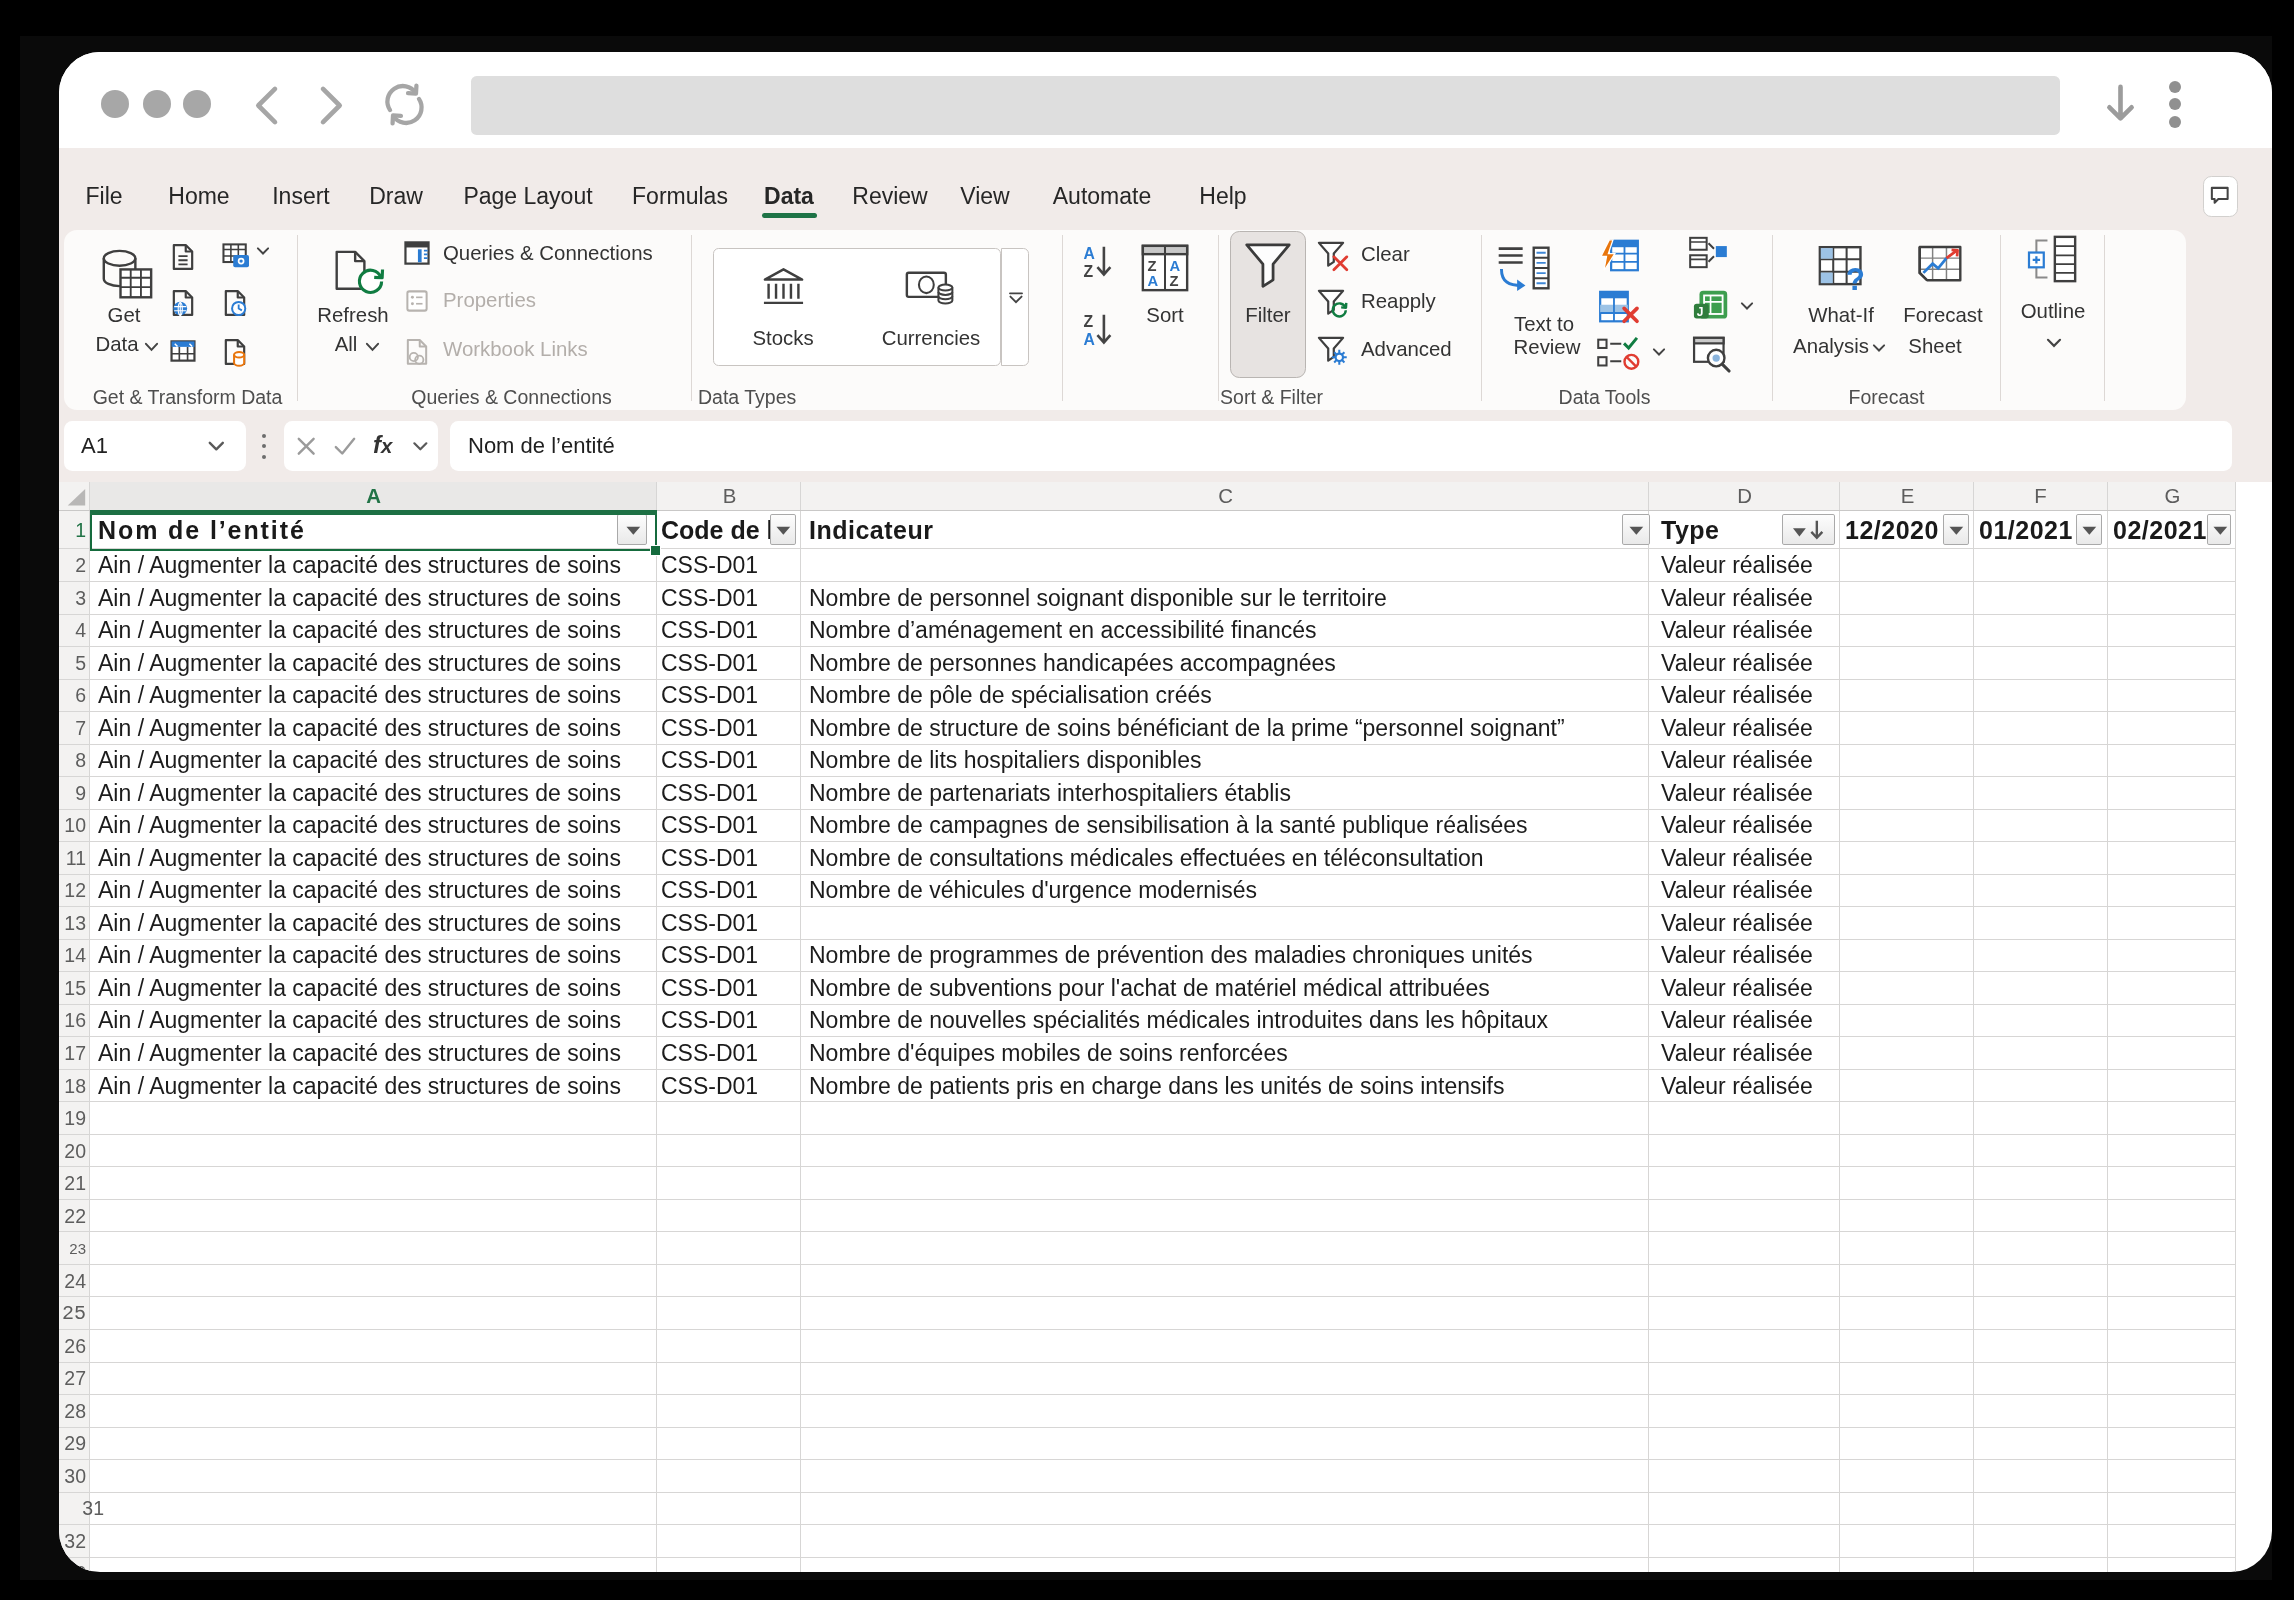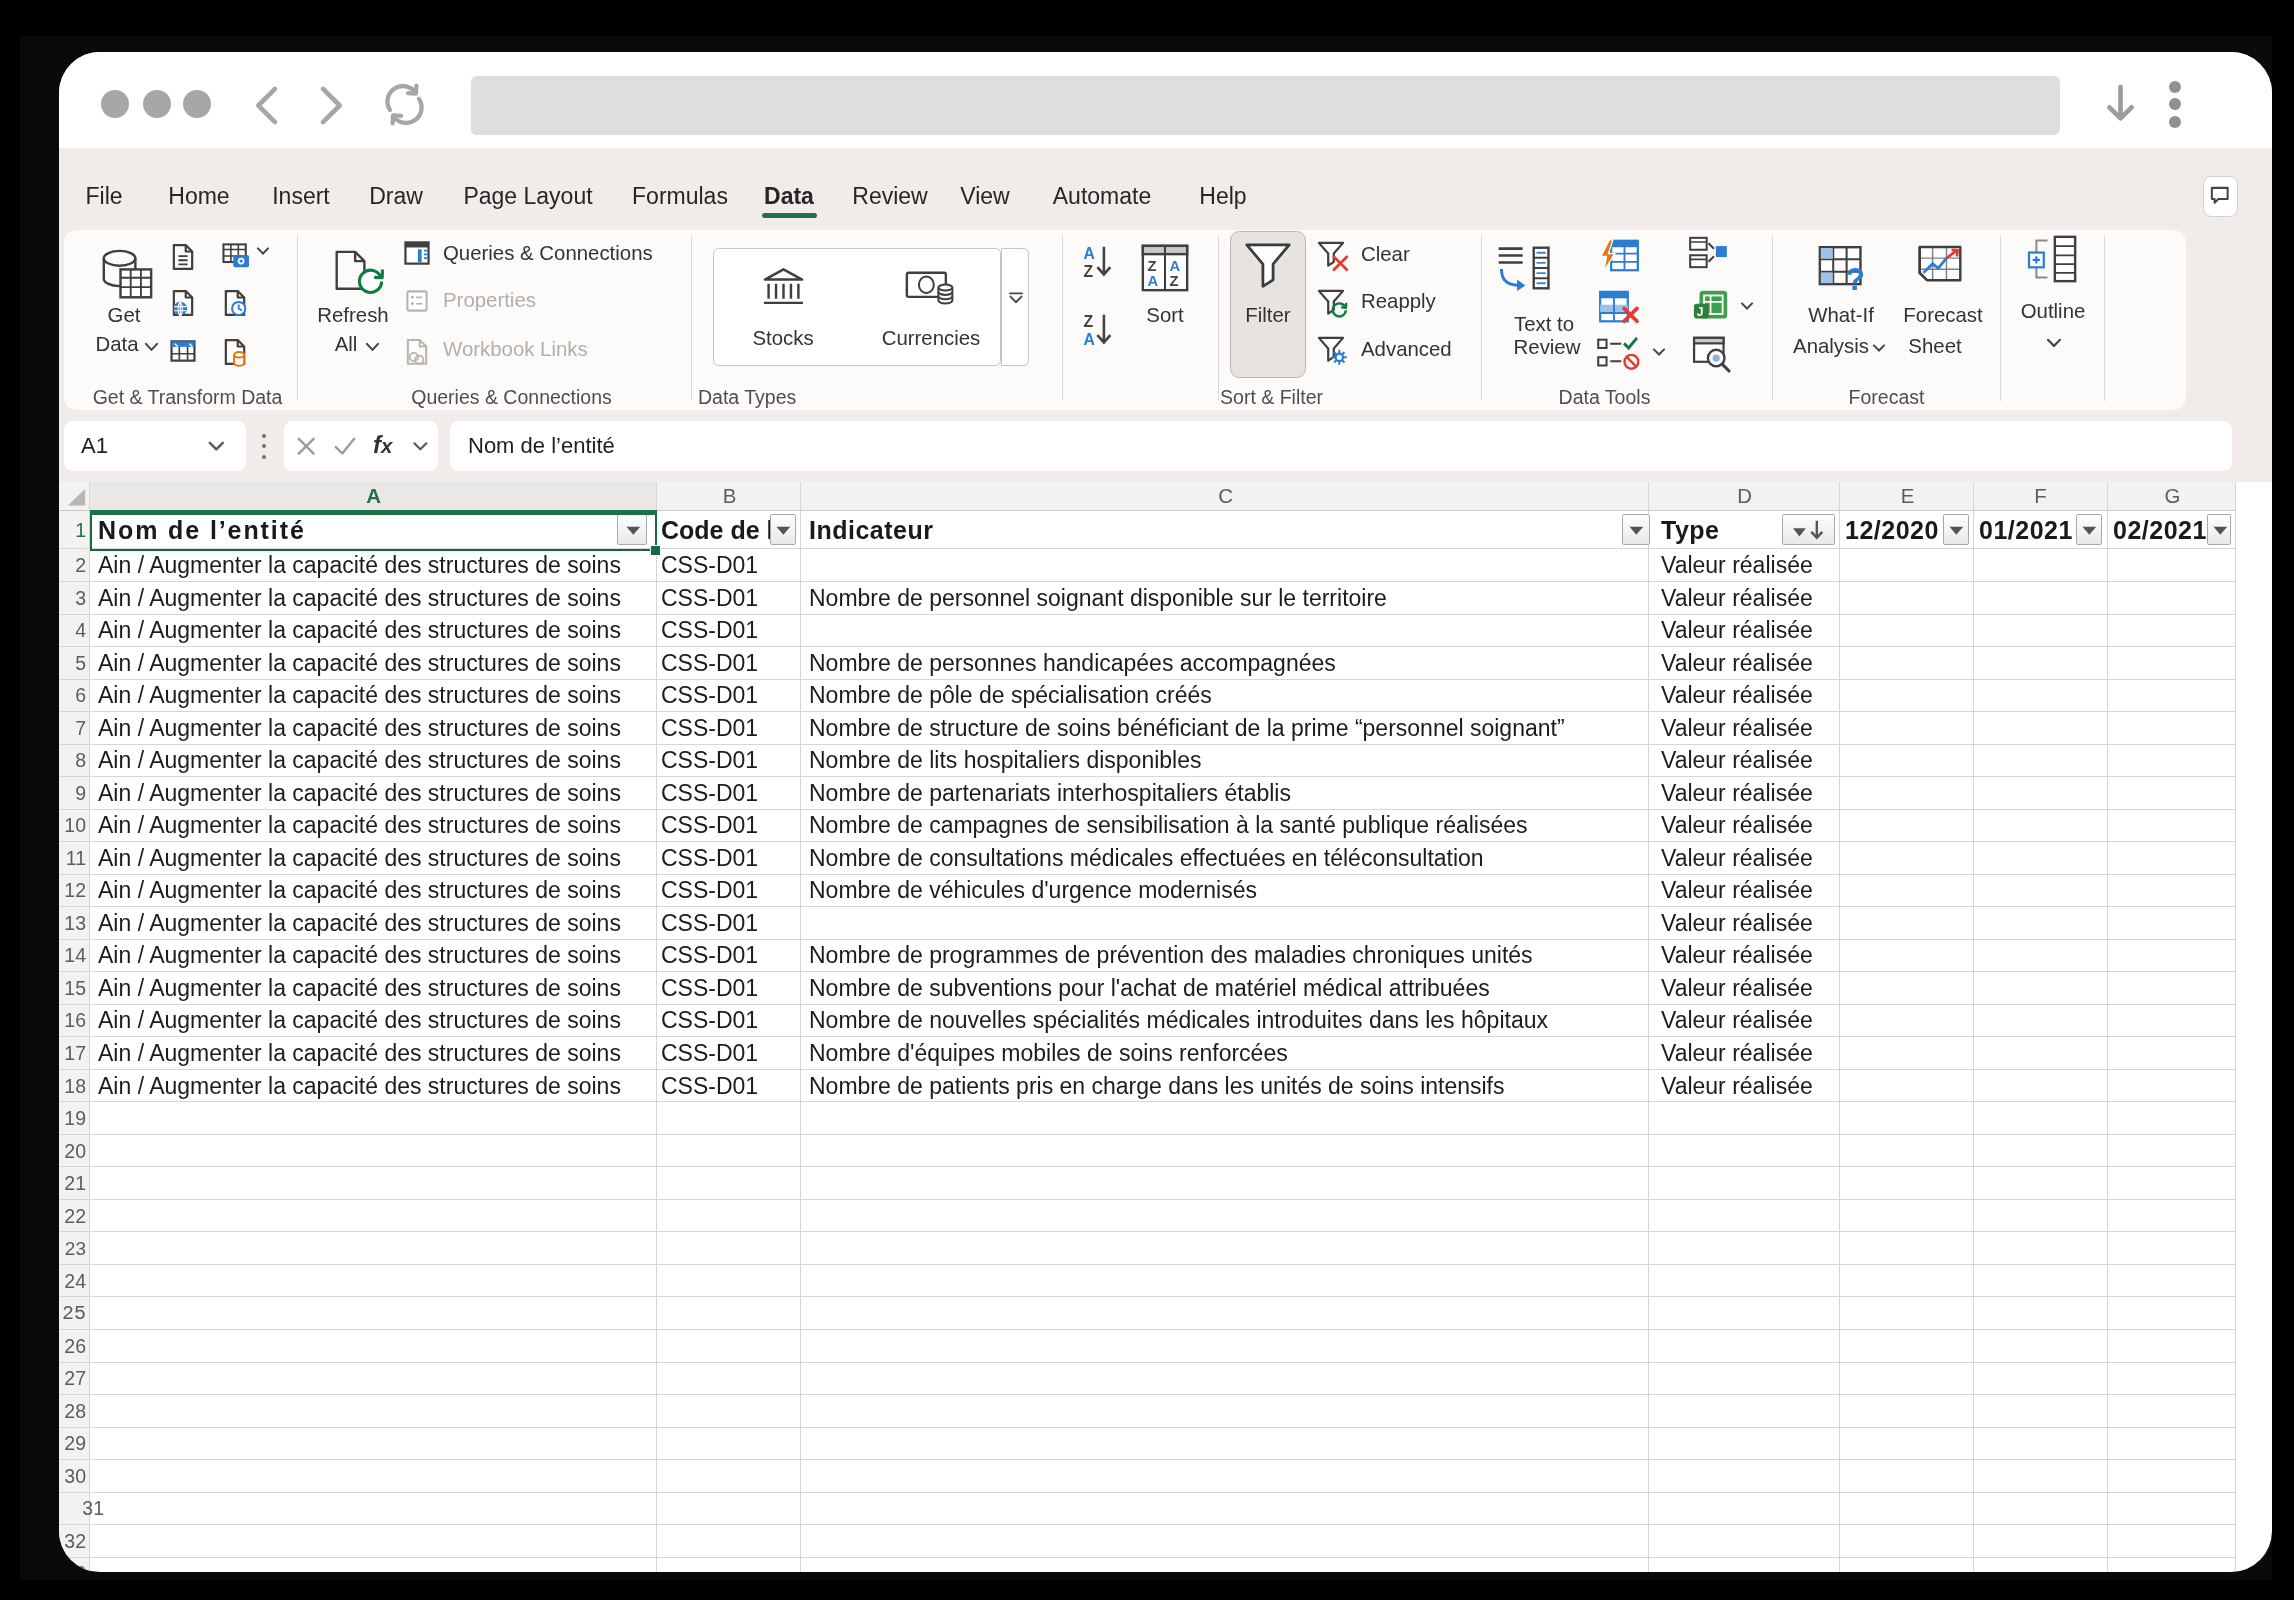--- a/index.html
+++ b/index.html
@@ -430,21 +430,21 @@
 <div class="ab" style="left:0;top:855px;width:27px;height:33px;line-height:33px;text-align:right;font-size:19.5px;color:#5d5d5d;">13</div>
 <div class="ab" style="left:0;top:887px;width:27px;height:33px;line-height:33px;text-align:right;font-size:19.5px;color:#5d5d5d;">14</div>
 <div class="ab" style="left:0;top:920px;width:27px;height:33px;line-height:33px;text-align:right;font-size:19.5px;color:#5d5d5d;">15</div>
 <div class="ab" style="left:0;top:952px;width:27px;height:33px;line-height:33px;text-align:right;font-size:19.5px;color:#5d5d5d;">16</div>
 <div class="ab" style="left:0;top:985px;width:27px;height:33px;line-height:33px;text-align:right;font-size:19.5px;color:#5d5d5d;">17</div>
 <div class="ab" style="left:0;top:1018px;width:27px;height:33px;line-height:33px;text-align:right;font-size:19.5px;color:#5d5d5d;">18</div>
 <div class="ab" style="left:0;top:1050px;width:27px;height:33px;line-height:33px;text-align:right;font-size:19.5px;color:#5d5d5d;">19</div>
 <div class="ab" style="left:0;top:1083px;width:27px;height:33px;line-height:33px;text-align:right;font-size:19.5px;color:#5d5d5d;">20</div>
 <div class="ab" style="left:0;top:1115px;width:27px;height:33px;line-height:33px;text-align:right;font-size:19.5px;color:#5d5d5d;">21</div>
 <div class="ab" style="left:0;top:1148px;width:27px;height:33px;line-height:33px;text-align:right;font-size:19.5px;color:#5d5d5d;">22</div>
-<div class="ab" style="left:0;top:1180px;width:27px;height:33px;line-height:33px;text-align:right;font-size:19px;color:#5d5d5d;">23</div>
+<div class="ab" style="left:0;top:1180px;width:27px;height:33px;line-height:33px;text-align:right;font-size:15px;color:#5d5d5d;">23</div>
 <div class="ab" style="left:0;top:1213px;width:27px;height:33px;line-height:33px;text-align:right;font-size:19.5px;color:#5d5d5d;">24</div>
 <div class="ab" style="left:0;top:1245px;width:27px;height:33px;line-height:33px;text-align:right;font-size:20px;color:#5d5d5d;font-family:Liberation Mono, monospace;">25</div>
 <div class="ab" style="left:0;top:1278px;width:27px;height:33px;line-height:33px;text-align:right;font-size:19.5px;color:#5d5d5d;">26</div>
 <div class="ab" style="left:0;top:1310px;width:27px;height:33px;line-height:33px;text-align:right;font-size:19.5px;color:#5d5d5d;">27</div>
 <div class="ab" style="left:0;top:1343px;width:27px;height:33px;line-height:33px;text-align:right;font-size:19.5px;color:#5d5d5d;">28</div>
 <div class="ab" style="left:0;top:1375px;width:27px;height:33px;line-height:33px;text-align:right;font-size:19.5px;color:#5d5d5d;">29</div>
 <div class="ab" style="left:0;top:1408px;width:27px;height:33px;line-height:33px;text-align:right;font-size:19.5px;color:#5d5d5d;">30</div>
 <div class="ab" style="left:18px;top:1440px;width:27px;height:33px;line-height:33px;text-align:right;font-size:19.5px;color:#5d5d5d;">31</div>
 <div class="ab" style="left:0;top:1473px;width:27px;height:33px;line-height:33px;text-align:right;font-size:19.5px;color:#5d5d5d;">32</div>
 <div class="ab" style="left:0;top:1505px;width:27px;height:33px;line-height:33px;text-align:right;font-size:19.5px;color:#5d5d5d;">33</div>
@@ -489,20 +489,21 @@
 <div class="ab" style="left:591px;top:493px;width:9.3px;height:9.3px;background:#156b3d;border:1.4px solid #fff;"></div>
 <div class="ab txt" style="left:39px;top:497px;height:33px;line-height:33px;font-size:23px;color:#1c1c1c;">Ain / Augmenter la capacité des structures de soins</div>
 <div class="ab txt" style="left:602px;top:497px;height:33px;line-height:33px;font-size:23px;color:#1c1c1c;">CSS-D01</div>
 <div class="ab txt" style="left:1602px;top:497px;height:33px;line-height:33px;font-size:23px;color:#1c1c1c;">Valeur réalisée</div>
 <div class="ab txt" style="left:39px;top:530px;height:33px;line-height:33px;font-size:23px;color:#1c1c1c;">Ain / Augmenter la capacité des structures de soins</div>
 <div class="ab txt" style="left:602px;top:530px;height:33px;line-height:33px;font-size:23px;color:#1c1c1c;">CSS-D01</div>
 <div class="ab txt" style="left:750px;top:530px;height:33px;line-height:33px;font-size:23px;color:#1c1c1c;">Nombre de personnel soignant disponible sur le territoire</div>
 <div class="ab txt" style="left:1602px;top:530px;height:33px;line-height:33px;font-size:23px;color:#1c1c1c;">Valeur réalisée</div>
 <div class="ab txt" style="left:39px;top:562px;height:33px;line-height:33px;font-size:23px;color:#1c1c1c;">Ain / Augmenter la capacité des structures de soins</div>
 <div class="ab txt" style="left:602px;top:562px;height:33px;line-height:33px;font-size:23px;color:#1c1c1c;">CSS-D01</div>
+<div class="ab txt" style="left:750px;top:562px;height:33px;line-height:33px;font-size:23px;color:#1c1c1c;">Nombre d’aménagement en accessibilité financés</div>
 <div class="ab txt" style="left:1602px;top:562px;height:33px;line-height:33px;font-size:23px;color:#1c1c1c;">Valeur réalisée</div>
 <div class="ab txt" style="left:39px;top:595px;height:33px;line-height:33px;font-size:23px;color:#1c1c1c;">Ain / Augmenter la capacité des structures de soins</div>
 <div class="ab txt" style="left:602px;top:595px;height:33px;line-height:33px;font-size:23px;color:#1c1c1c;">CSS-D01</div>
 <div class="ab txt" style="left:750px;top:595px;height:33px;line-height:33px;font-size:23px;color:#1c1c1c;">Nombre de personnes handicapées accompagnées</div>
 <div class="ab txt" style="left:1602px;top:595px;height:33px;line-height:33px;font-size:23px;color:#1c1c1c;">Valeur réalisée</div>
 <div class="ab txt" style="left:39px;top:627px;height:33px;line-height:33px;font-size:23px;color:#1c1c1c;">Ain / Augmenter la capacité des structures de soins</div>
 <div class="ab txt" style="left:602px;top:627px;height:33px;line-height:33px;font-size:23px;color:#1c1c1c;">CSS-D01</div>
 <div class="ab txt" style="left:750px;top:627px;height:33px;line-height:33px;font-size:23px;color:#1c1c1c;">Nombre de pôle de spécialisation créés</div>
 <div class="ab txt" style="left:1602px;top:627px;height:33px;line-height:33px;font-size:23px;color:#1c1c1c;">Valeur réalisée</div>
 <div class="ab txt" style="left:39px;top:660px;height:33px;line-height:33px;font-size:23px;color:#1c1c1c;">Ain / Augmenter la capacité des structures de soins</div>

